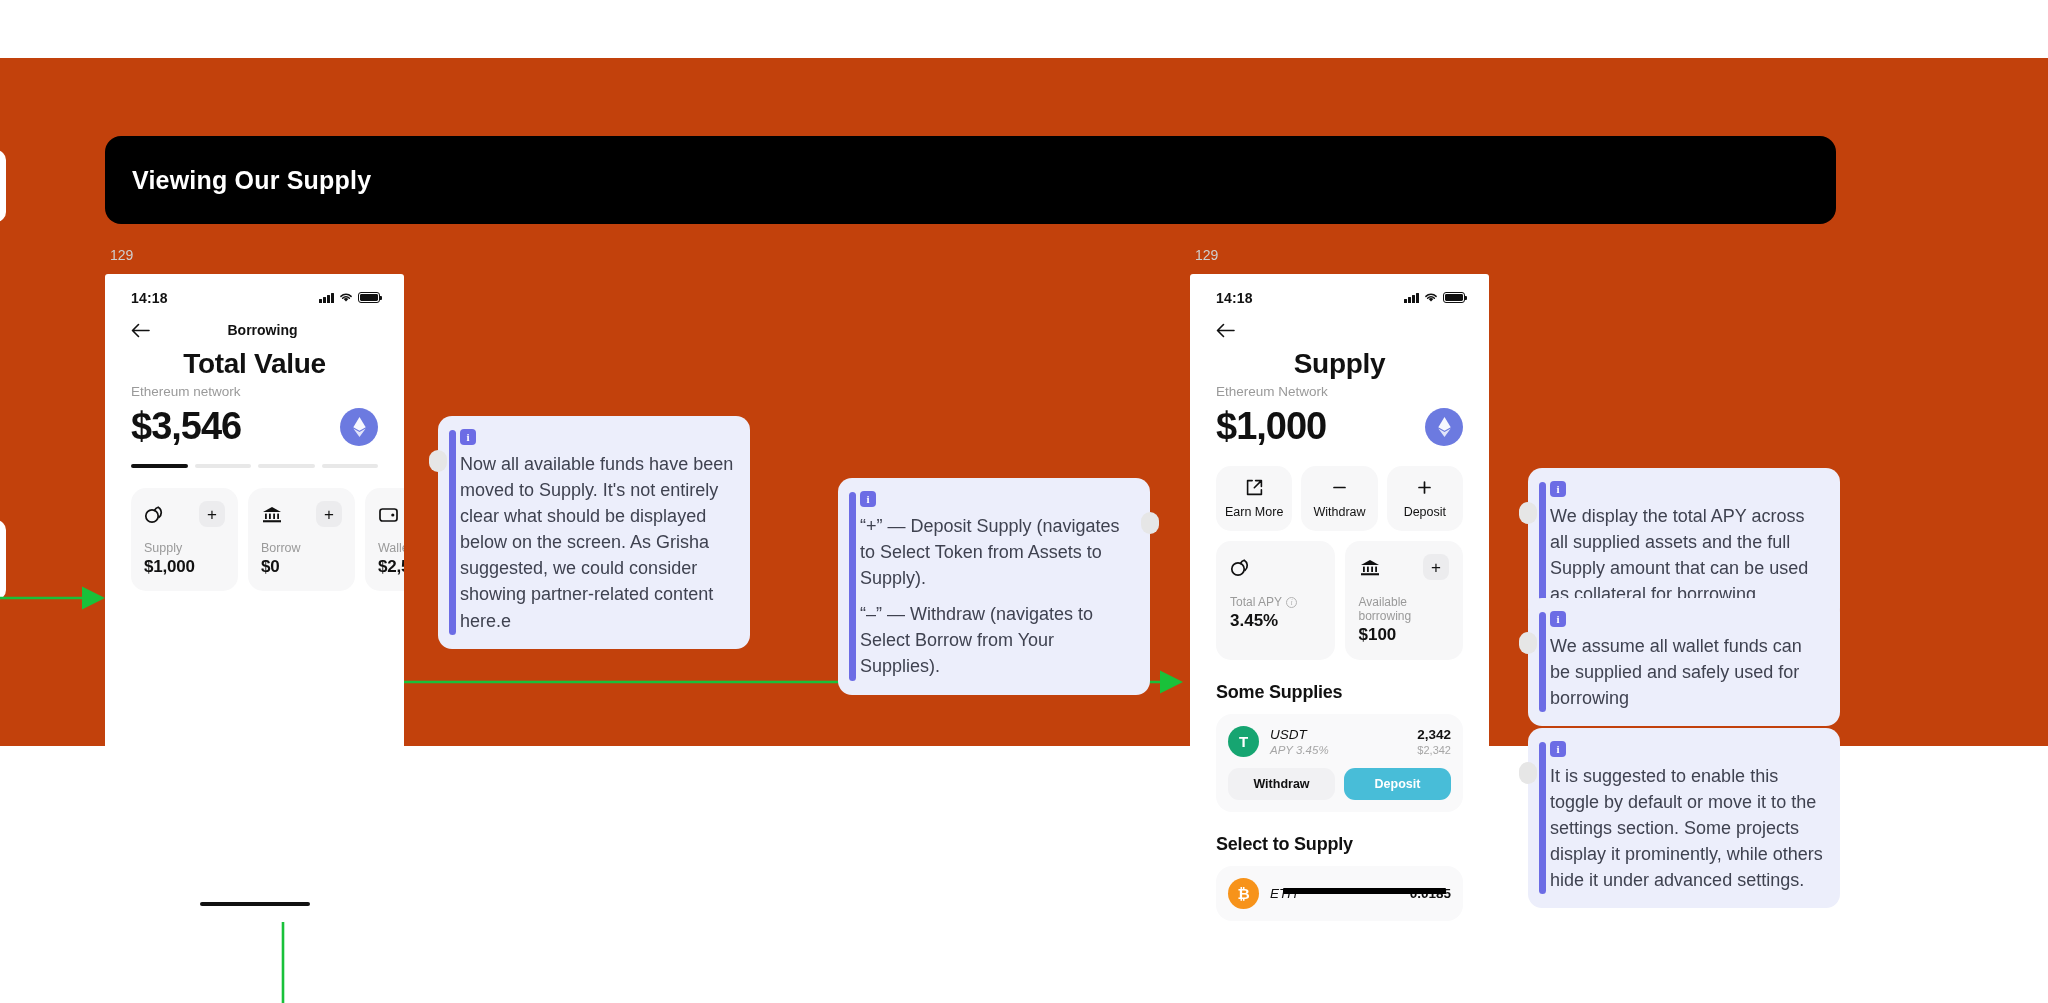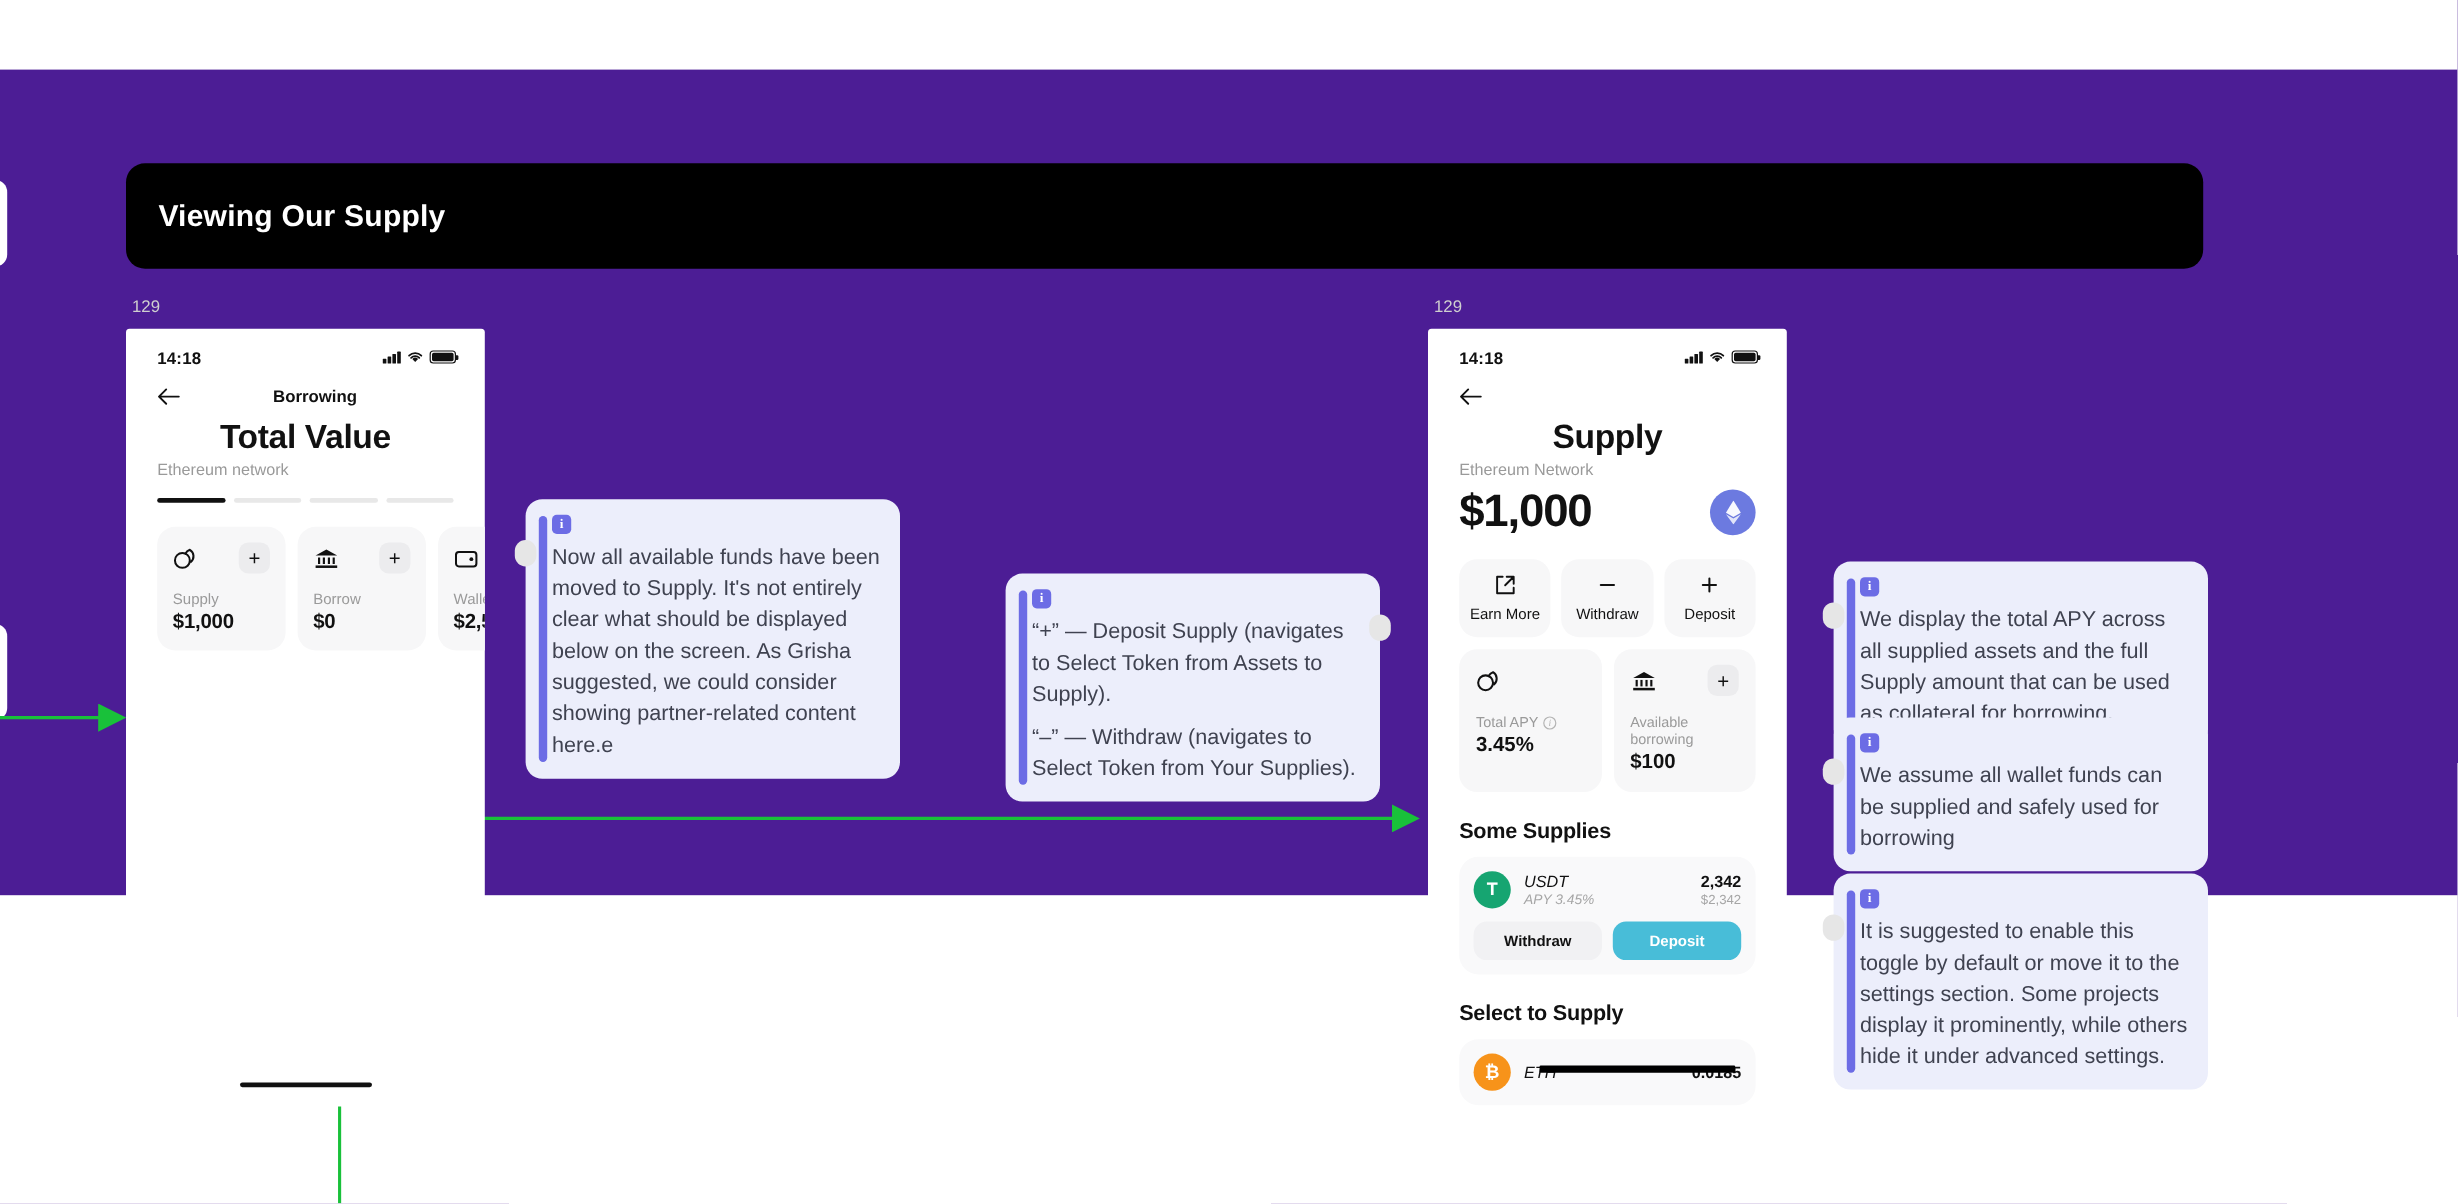--- a/index.html
+++ b/index.html
@@ -5,21 +5,21 @@
   * { box-sizing: border-box; margin: 0; padding: 0; }
   html, body {
     width: 2048px; height: 1003px;
     font-family: "Liberation Sans", sans-serif;
     background: #ffffff;
     overflow: hidden;
   }
   #canvas {
     position: relative;
     width: 2048px; height: 746px;
-    background: #4c1d95;
+    background: #c2410c;
     padding-left: 20px;
   }
   .top-white {
     position: absolute; left: 0; top: 0; width: 2048px; height: 58px;
     background: #ffffff;
   }
   
   .edge-stub {
     position: absolute; background: #ffffff; border-radius: 14px;
   }
@@ -254,20 +254,29 @@
       <svg class="back-arrow" width="19" height="15" viewBox="0 0 19 15">
         <path d="M7.5 1.5 L1.5 7.5 L7.5 13.5 M1.8 7.5 H18" stroke="#111" stroke-width="1.6" fill="none" stroke-linecap="round" stroke-linejoin="round"></path>
       </svg>
       <div class="nav-title">Borrowing</div>
     </div>
 
     <div class="ph-body">
       <div class="ph-h1">Total Value</div>
       <div class="ph-sub">Ethereum network</div>
 
+      <div class="ph-amount-row">
+        <div class="ph-amount">$3,546</div>
+        <div class="eth-badge">
+          <svg width="13" height="20" viewBox="0 0 13 20">
+            <path d="M6.5 0 L0.3 10.2 L6.5 13.8 L12.7 10.2 Z" fill="#fff" opacity=".95"></path>
+            <path d="M0.3 11.5 L6.5 20 L12.7 11.5 L6.5 15.1 Z" fill="#fff" opacity=".8"></path>
+          </svg>
+        </div>
+      </div>
 
       <div class="progress-track">
         <span class="on"></span>
         <span></span>
         <span></span>
         <span></span>
       </div>
 
       <div class="stat-row">
 
@@ -454,21 +463,21 @@
   </div>
 
   <div class="callout notch-l" style="left:438px; top:416px; width:312px;">
     <div class="ibadge">i</div>
     <p>Now all available funds have been moved to Supply. It's not entirely clear what should be displayed below on the screen. As Grisha suggested, we could consider showing partner-related content here.e</p>
   </div>
 
   <div class="callout notch-r" style="left:838px; top:478px; width:312px;">
     <div class="ibadge">i</div>
     <p>“+” — Deposit Supply (navigates to Select Token from Assets to Supply).</p>
-    <p>“–” — Withdraw (navigates to Select Token from Your Supplies).</p>
+    <p>“–” — Withdraw (navigates to Select Borrow from Your Supplies).</p>
   </div>
 
   <div class="callout notch-l" style="left:1528px; top:468px; width:312px;">
     <div class="ibadge">i</div>
     <p>We display the total APY across all supplied assets and the full Supply amount that can be used as collateral for borrowing.</p>
   </div>
 
   <div class="callout notch-l" style="left:1528px; top:598px; width:312px;">
     <div class="ibadge">i</div>
     <p>We assume all wallet funds can be supplied and safely used for borrowing</p>

